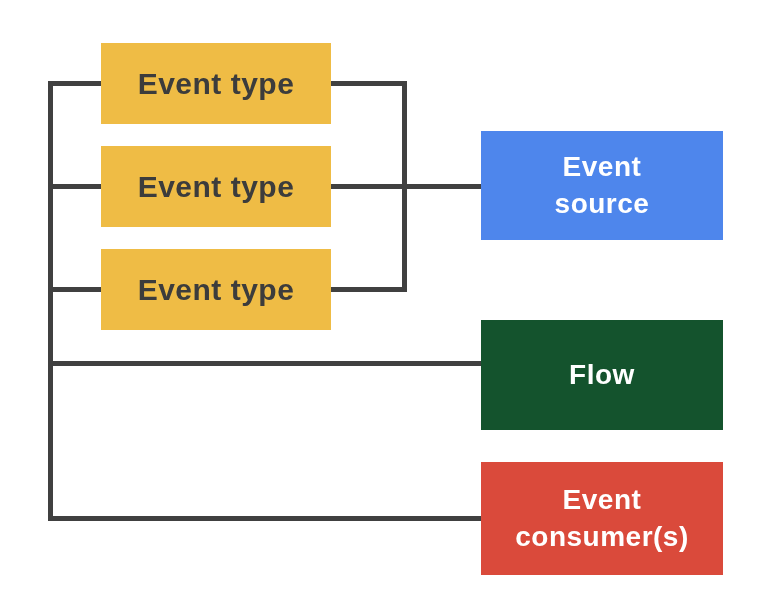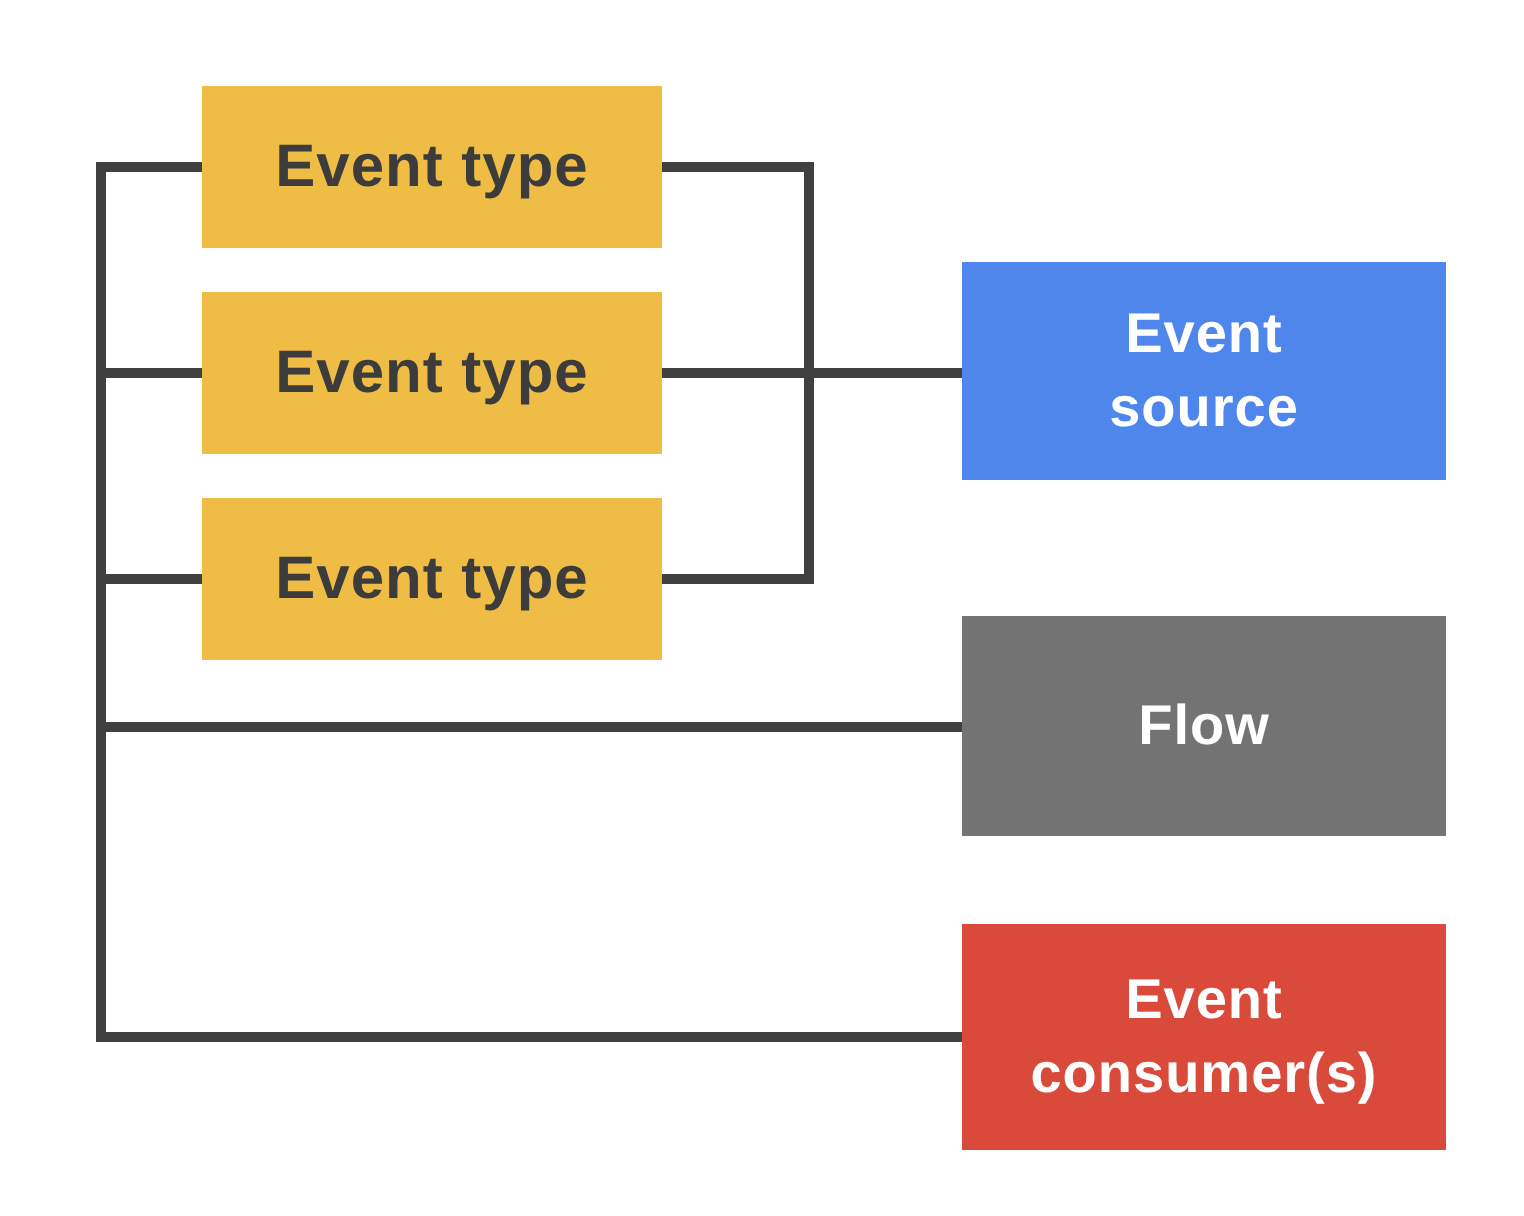--- a/index.html
+++ b/index.html
@@ -79,18 +79,18 @@
 
   <div class="node node-small n-et1" style="background-color: rgb(239, 188, 69); color: rgb(60, 60, 60);">Event type</div>
 
   <div class="node node-small n-et2" style="background-color: rgb(239, 188, 69); color: rgb(60, 60, 60);">Event type</div>
 
   <div class="node node-small n-et3" style="background-color: rgb(239, 188, 69); color: rgb(60, 60, 60);">Event type</div>
 
   <div class="node node-large n-src" style="background-color: rgb(78, 134, 236); color: rgb(255, 255, 255);">Event
 source</div>
 
-  <div class="node node-large n-flw" style="background-color: #737373; color: rgb(255, 255, 255);">Flow</div>
+  <div class="node node-large n-flw" style="background-color: #14532d; color: rgb(255, 255, 255); margin-top: 12px;">Flow</div>
 
   <div class="node node-large n-con" style="background-color: rgb(218, 74, 59); color: rgb(255, 255, 255);">Event
 consumer(s)</div>
 
 </div>
 
 </body></html>

